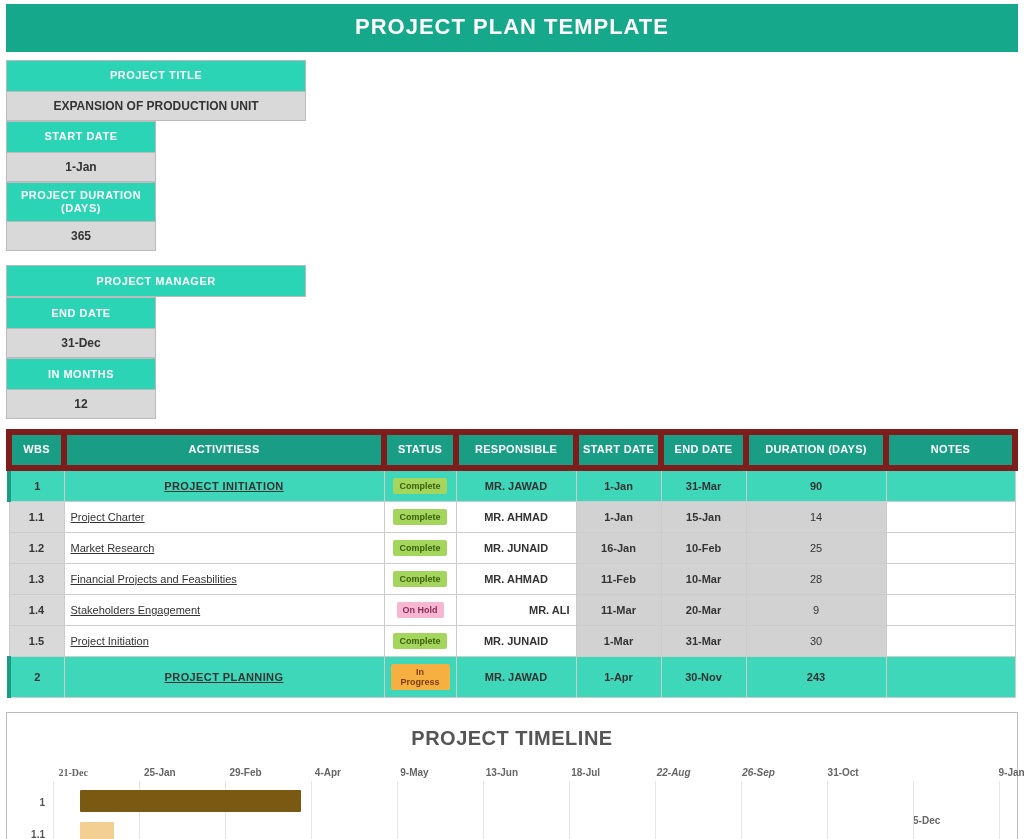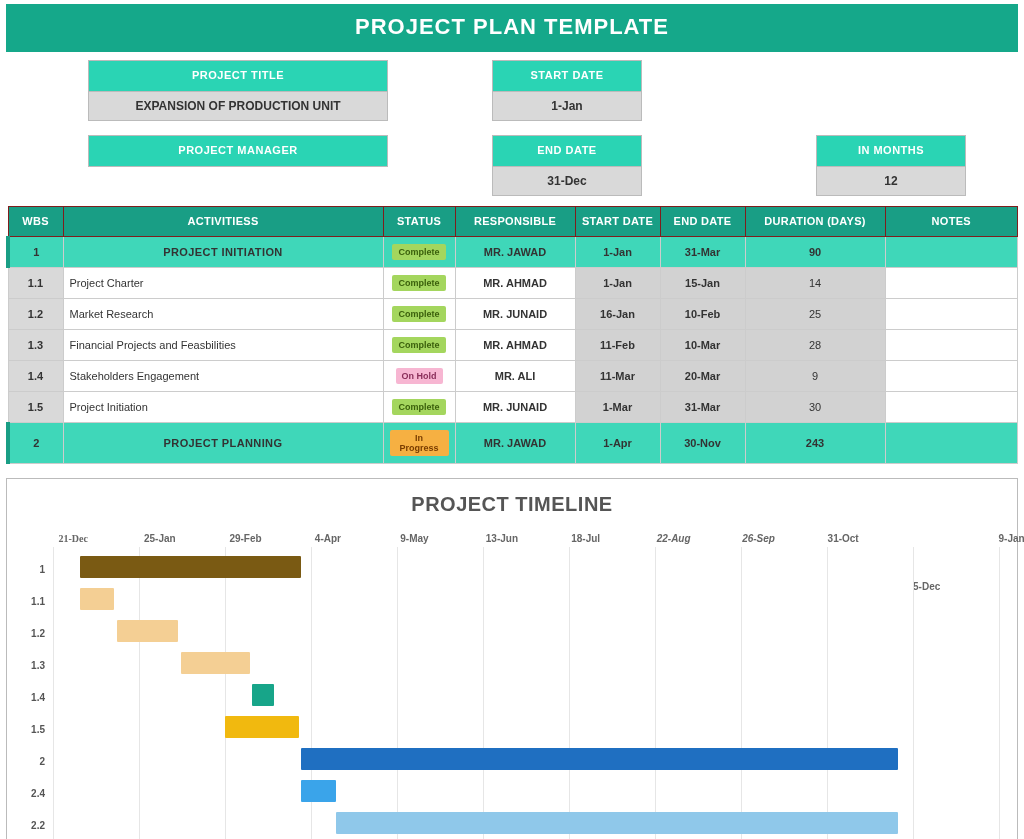--- a/index.html
+++ b/index.html
@@ -17,23 +17,24 @@
     color: #fff;
     text-align: center;
     font-weight: bold;
     font-size: 22px;
     padding: 10px 0 12px 0;
     letter-spacing: 1px;
     margin: 4px 6px 8px 6px;
   }
   .meta-row {
     display: flex;
-    gap: 12px;
+    gap: 0;
     margin: 0 0 6px 0;
     padding: 0 6px;
+    flex-direction: column;
   }
   .meta-spacer-l { width: 70px; flex:0 0 auto;}
   .meta-col { display:flex; flex-direction:column; }
   .meta-col.title { width: 300px; }
   .meta-col.date  { width: 150px; }
   .meta-col.dur   { width: 150px; }
   .meta-gap1 { width: 80px; flex:0 0 auto;}
   .meta-gap2 { width: 150px; flex:0 0 auto;}
   .meta-head {
     background: #2ad4b4;
@@ -65,41 +66,41 @@
     margin: 10px 6px 0 6px;
     table-layout: fixed;
   }
   table.main th {
     background: #199e85;
     color: #fff;
     font-size: 11px;
     font-weight: bold;
     padding: 8px 0;
     text-align: center;
-    border: 1px solid #7f1d1d;
+    border: 6px solid #7f1d1d;
     letter-spacing: .3px;
     line-height: 1.2;
   }
   table.main td {
     border: 1px solid #ccc;
     padding: 7px 6px;
     font-size: 11px;
     vertical-align: middle;
     height: 30px;
   }
   .col-wbs  { width: 55px; text-align:center; }
   .col-act  { width: 320px; }
   .col-stat { width: 72px; text-align:center;}
   .col-resp { width: 120px; text-align:center; font-weight:bold;}
   .col-sd   { width: 85px; text-align:center;}
   .col-ed   { width: 85px; text-align:center;}
   .col-dur  { width: 140px; text-align:center;}
   .col-notes{ }
   td.wbs-cell  { background:#d9d9d9; font-weight:bold; text-align:center; border-left:4px solid #199e85;}
-  td.act-cell  { text-align:left; padding-left:10px;}
+  td.act-cell  { text-align:left; padding-left:10px;text-decoration:underline;}
   td.date-cell { background:#d2d2d2; font-weight:bold; text-align:center;}
   td.dur-cell  { background:#d2d2d2; text-align:center;}
   .status-pill { display:inline-block; font-size:9px; padding:3px 6px; border-radius:2px; font-weight:bold;}
   .st-complete { background:#a4d65e; color:#3a5f0b;}
   .st-onhold   { background:#f7b6d2; color:#8a2e5a;}
   .st-inprog   { background:#f6b042; color:#7a3d00;}
   tr.section td { background:#3fd7b9 !important; font-weight:bold; text-align:center;}
   tr.section td.act-cell { text-align:center; letter-spacing:.4px;}
   tr.section td.wbs-cell { border-left:4px solid #199e85;}
   
@@ -156,20 +157,24 @@
   <div class="meta-col title">
     <div class="meta-head">PROJECT TITLE</div>
     <div class="meta-val">EXPANSION OF PRODUCTION UNIT</div>
   </div>
   <div class="meta-gap1"></div>
   <div class="meta-col date">
     <div class="meta-head">START DATE</div>
     <div class="meta-val">1-Jan</div>
   </div>
   <div class="meta-gap2"></div>
+  <div class="meta-col dur">
+    <div class="meta-head">PROJECT DURATION (DAYS)</div>
+    <div class="meta-val">365</div>
+  </div>
 </div>
 
 <div class="meta-row" style="margin-top:14px;">
   <div class="meta-spacer-l"></div>
   <div class="meta-col title">
     <div class="meta-head">PROJECT MANAGER</div>
   </div>
   <div class="meta-gap1"></div>
   <div class="meta-col date">
     <div class="meta-head">END DATE</div>
@@ -243,21 +248,21 @@
         <td class="col-resp" style="font-weight: bold; text-align: center;">MR. AHMAD</td>
         <td class="date-cell">11-Feb</td>
         <td class="date-cell">10-Mar</td>
         <td class="dur-cell">28</td>
         <td></td>
       </tr>
       <tr>
         <td class="wbs-cell">1.4</td>
         <td class="act-cell">Stakeholders Engagement</td>
         <td style="text-align: center;"><span class="status-pill st-onhold">On Hold</span></td>
-        <td class="col-resp" style="font-weight: bold; text-align: center;">MR. ALI</td>
+        <td class="col-resp" style="font-weight: bold; text-align: right;">MR. ALI</td>
         <td class="date-cell">11-Mar</td>
         <td class="date-cell">20-Mar</td>
         <td class="dur-cell">9</td>
         <td></td>
       </tr>
       <tr>
         <td class="wbs-cell">1.5</td>
         <td class="act-cell">Project Initiation</td>
         <td style="text-align: center;"><span class="status-pill st-complete">Complete</span></td>
         <td class="col-resp" style="font-weight: bold; text-align: center;">MR. JUNAID</td>

